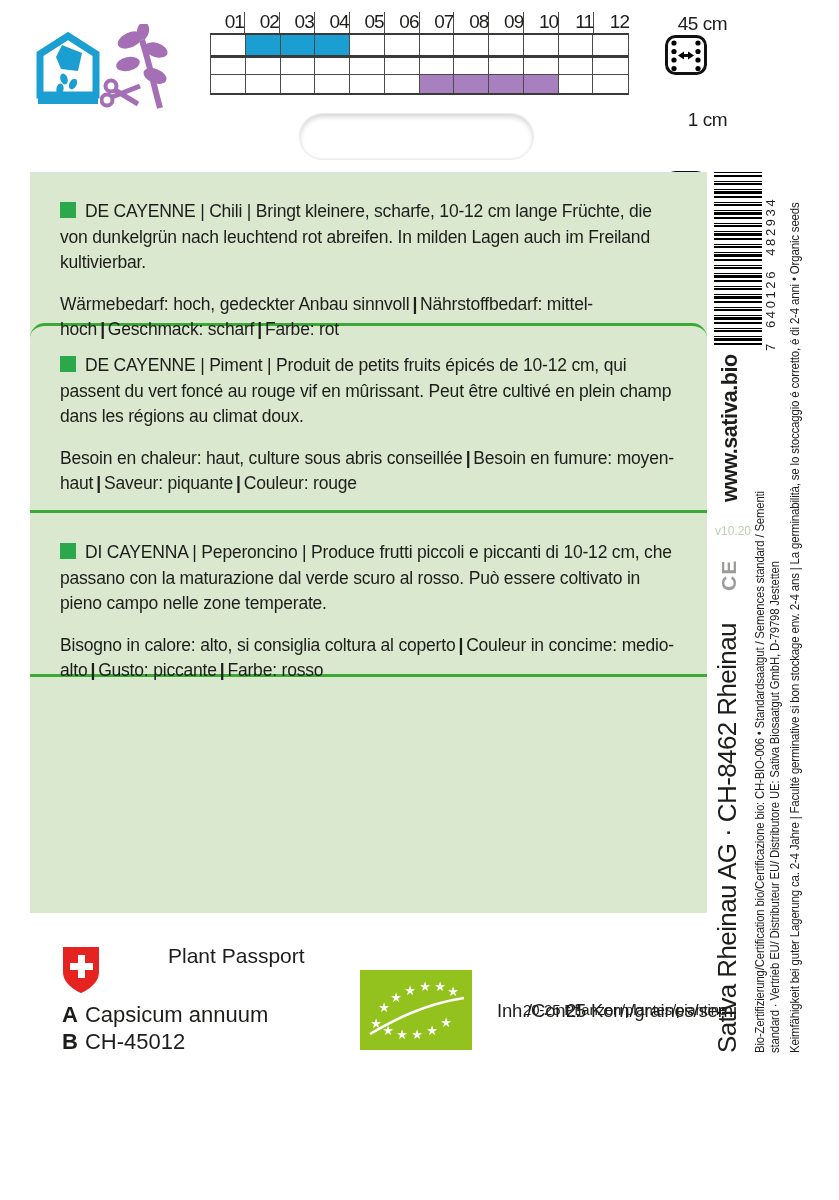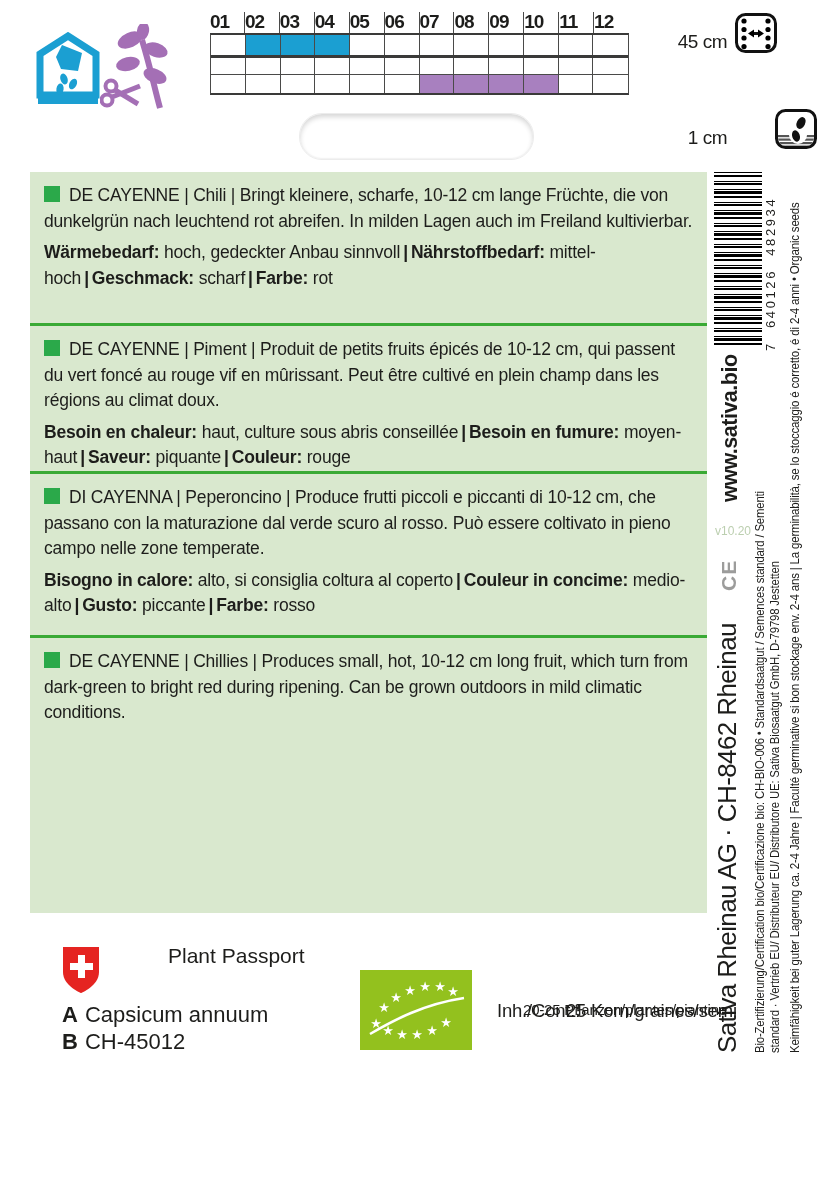--- a/index.html
+++ b/index.html
@@ -2,50 +2,50 @@
 <html><head>
 <meta charset="utf-8">
 <style>
   html,body{margin:0;padding:0;background:#fff;}
   #page{position:relative;width:839px;height:1200px;background:#ffffff;overflow:hidden;
         font-family:"Liberation Sans",sans-serif;color:#1d1d1b;}
 
   
   #calendar{position:absolute;left:210px;top:12px;width:419px;}
   .cal-header{display:grid;grid-template-columns:repeat(12,1fr);height:21px;}
-  .cal-month{font-size:19px;line-height:20px;text-align:left;letter-spacing:-1px;
-             border-right:1.5px solid #4a4a49;font-weight:700;}
+  .cal-month{font-size:19px;line-height:20px;text-align:right;letter-spacing:-1px;
+             border-right:1.5px solid #4a4a49;font-weight:400;}
   .cal-month:last-child{border-right:none;}
   .cal-body{border-top:2px solid #3a3a39;border-bottom:2.5px solid #3a3a39;
             border-left:1px solid #4a4a49;border-right:1px solid #4a4a49;}
   .cal-row{display:grid;grid-template-columns:repeat(12,1fr);}
   .cal-row.r0{height:20px;border-bottom:3px solid #3a3a39;}
   .cal-row.r1{height:16px;border-bottom:1.5px solid #4a4a49;}
   .cal-row.r2{height:18px;}
   .cal-cell{border-right:1px solid #4a4a49;}
   .cal-cell:last-child{border-right:none;}
 
   
   .topicon{position:absolute;}
-  .legend-row{position:absolute;display:flex;align-items:flex-end;}
+  .legend-row{position:absolute;display:flex;align-items:flex-start;flex-direction:column;}
   .legend-label{width:62px;text-align:right;font-size:19px;letter-spacing:-0.5px;margin-right:8px;}
 
   
   #hang-hole{position:absolute;left:299px;top:113px;width:233px;height:45px;border-radius:23px;
              background:#fff;border:1px solid #ececec;
              box-shadow:inset 0 3px 5px rgba(0,0,0,0.16), inset 0 -1px 1px rgba(0,0,0,0.04);}
 
   
   #green-panel{position:absolute;left:30px;top:172px;width:677px;height:741px;background:#d9e8ce;}
   .section{box-sizing:border-box;padding:11px 14px 0 14px;}
   .section + .section{border-top:3px solid #3aaa35;}
-  .section.s0{height:151px;} .section.s1{height:148px;} .section.s2{height:164px;}
-  .desc,.props{margin:0;font-size:17.5px;line-height:25.5px;letter-spacing:-0.2px;}
+  .section.s0{height:151px;} .section.s1{height:187px;border-radius:15px;} .section.s2{height:164px;}
+  .desc,.props{margin:16px;font-size:17.5px;line-height:25.5px;letter-spacing:-0.2px;}
   .desc{margin-bottom:6px;}
-  .props b{font-weight:700;}
+  .props b{font-weight:400;}
   .props .sep{font-weight:700;margin:0 3px;}
   .bullet{display:inline-block;width:16px;height:16px;background:#2ba94a;margin-right:9px;vertical-align:-1px;}
 
   
   #side-strip{position:absolute;left:712px;top:172px;width:102px;height:883px;}
   #side-inner{position:absolute;width:883px;height:102px;transform:rotate(-90deg) translate(-883px,0);
               transform-origin:top left;}
   #side-company{position:absolute;left:2px;top:0;font-size:26px;letter-spacing:-0.6px;white-space:nowrap;}
   #ce-mark{position:absolute;left:464px;top:5px;font-size:21px;font-weight:700;color:#9c9c9b;letter-spacing:1px;}
   #version-tag{position:absolute;left:506px;top:14px;font-size:12px;color:#bccfb0;transform:rotate(90deg);}
@@ -204,21 +204,20 @@
       </div>
       <div class="section s1">
         <p class="desc"><span class="bullet"></span><span>DE CAYENNE | Piment | Produit de petits fruits épicés de 10-12 cm, qui passent du vert foncé au rouge vif en mûrissant. Peut être cultivé en plein champ dans les régions au climat doux.</span></p>
         <p class="props"><b>Besoin en chaleur:</b> <span>haut, culture sous abris conseillée</span><span class="sep">|</span><b>Besoin en fumure:</b> <span>moyen-haut</span><span class="sep">|</span><b>Saveur:</b> <span>piquante</span><span class="sep">|</span><b>Couleur:</b> <span>rouge</span></p>
       </div>
       <div class="section s2">
         <p class="desc"><span class="bullet"></span><span>DI CAYENNA | Peperoncino | Produce frutti piccoli e piccanti di 10-12 cm, che passano con la maturazione dal verde scuro al rosso. Può essere coltivato in pieno campo nelle zone temperate.</span></p>
         <p class="props"><b>Bisogno in calore:</b> <span>alto, si consiglia coltura al coperto</span><span class="sep">|</span><b>Couleur in concime:</b> <span>medio-alto</span><span class="sep">|</span><b>Gusto:</b> <span>piccante</span><span class="sep">|</span><b>Farbe:</b> <span>rosso</span></p>
       </div>
       <div class="section s3">
-        <p class="desc"><span class="bullet"></span><span>DE CAYENNE | Chillies | Produces small, hot, 10-12 cm long fruit, which turn from dark-green to bright red during ripening. Can be grown outdoors in mild climatic conditions.</span></p>
       </div>
     </div>
 
   <div id="side-strip">
     <div id="side-inner">
       <div id="side-company">Sativa Rheinau AG · CH-8462 Rheinau</div>
       <div id="ce-mark">CE</div>
       <div id="version-tag">v10.20</div>
       <div id="side-website">www.sativa.bio</div>
       <div id="barcode-bars"></div>

